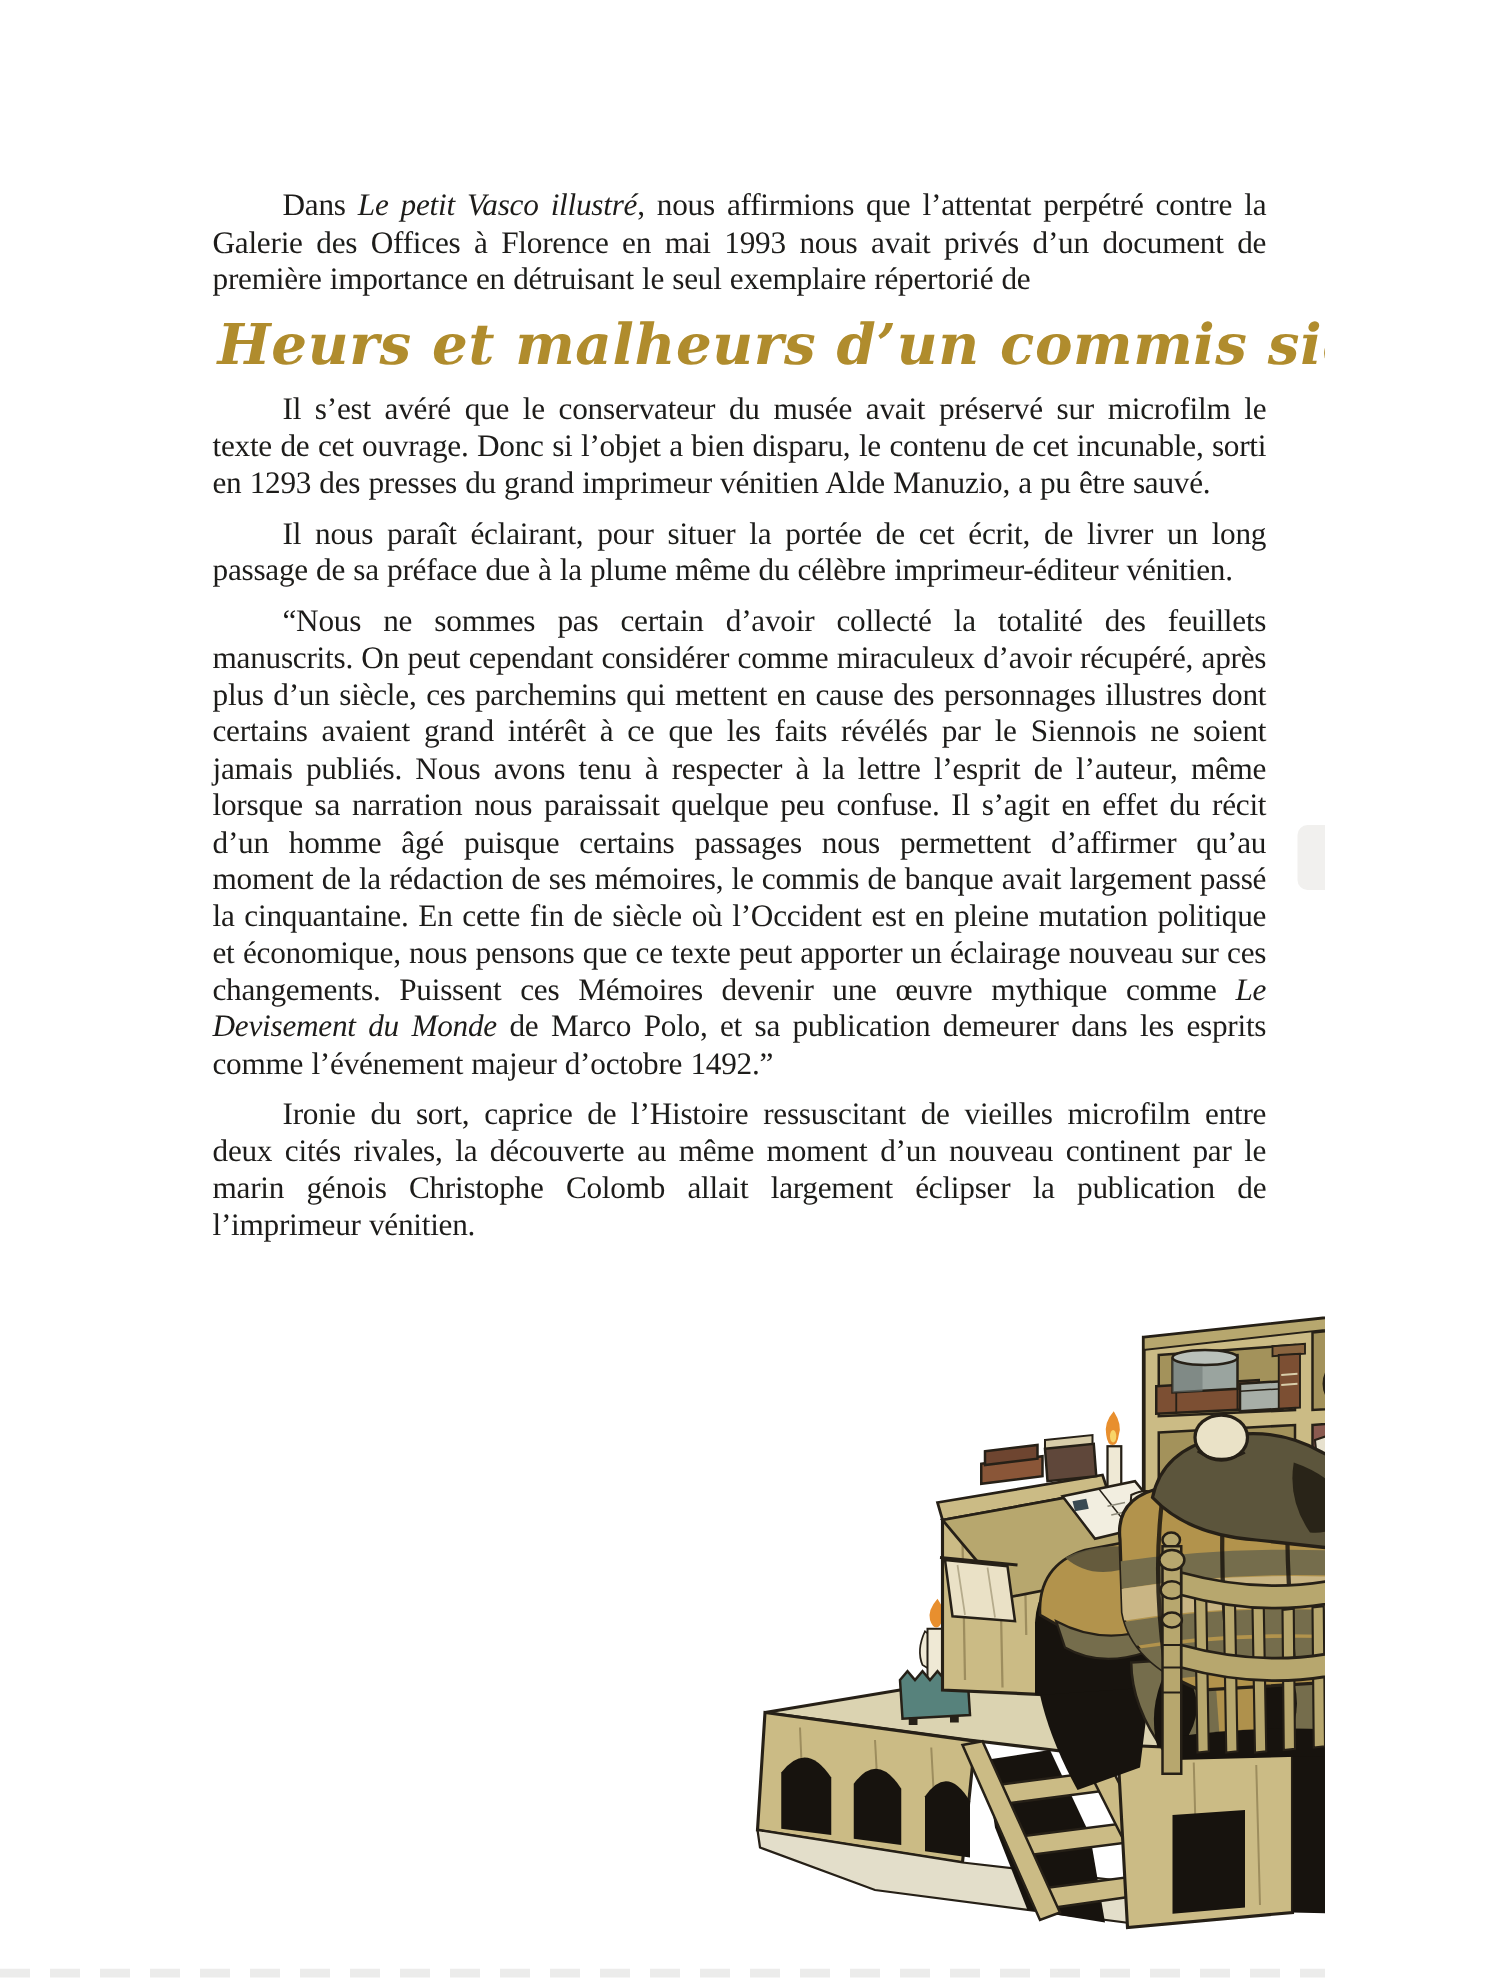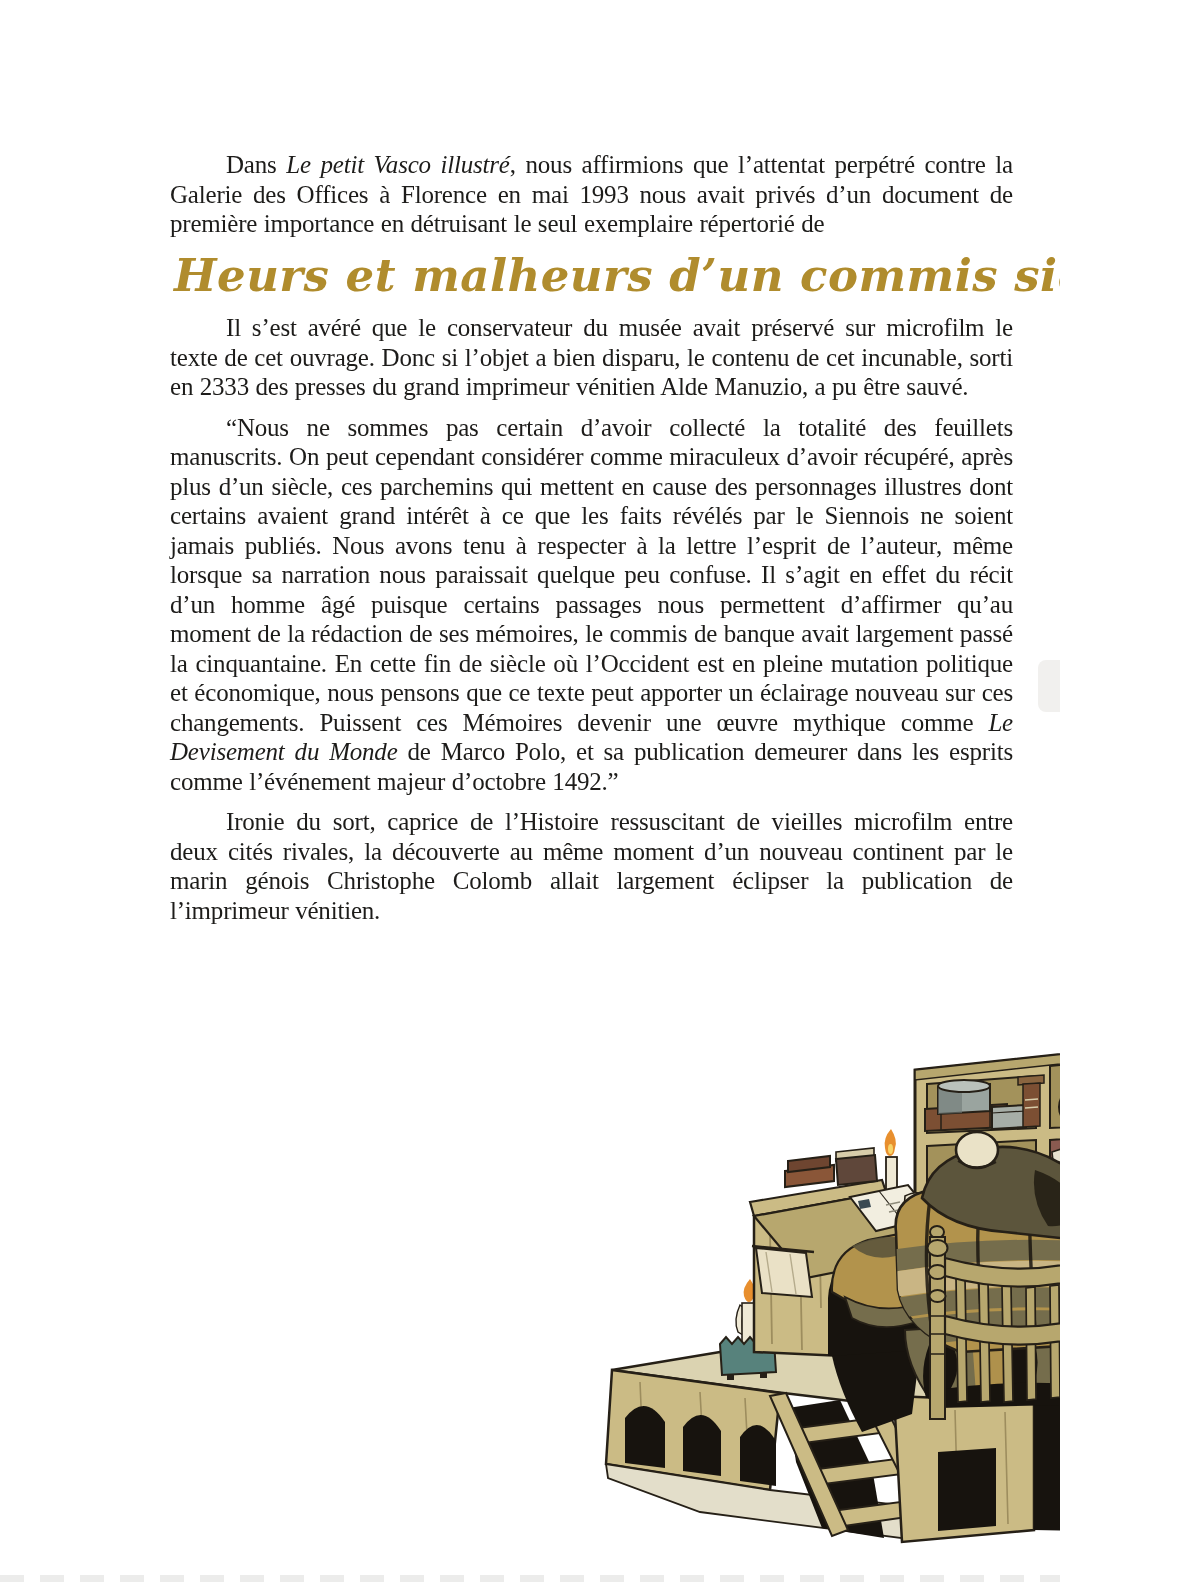--- a/index.html
+++ b/index.html
@@ -21,21 +21,22 @@
         background:repeating-linear-gradient(90deg,#d9d9d7 0 24px,#ffffff 24px 40px);}
 </style>
 </head>
 <body>
 
 <div class="page">
 
   <div class="text-block">
       <p class="para"><span>Dans </span><em>Le petit Vasco illustré</em><span>, nous affirmions que l’attentat perpétré contre la Galerie des Offices à Florence en mai 1993 nous avait privés d’un document de première importance en détruisant le seul exemplaire répertorié de</span></p>
       <h1 class="book-title" style="color: rgb(176, 140, 45);">Heurs et malheurs d’un commis siennois</h1>
-      <p class="para"><span>Il s’est avéré que le conservateur du musée avait préservé sur microfilm le texte de cet ouvrage. Donc si l’objet a bien disparu, le contenu de cet incunable, sorti en 2333 des presses du grand imprimeur vénitien Alde Manuzio, a pu être sauvé.</span></p>
+      <p class="para"><span>Il s’est avéré que le conservateur du musée avait préservé sur microfilm le texte de cet ouvrage. Donc si l’objet a bien disparu, le contenu de cet incunable, sorti en 1293 des presses du grand imprimeur vénitien Alde Manuzio, a pu être sauvé.</span></p>
+      <p class="para"><span>Il nous paraît éclairant, pour situer la portée de cet écrit, de livrer un long passage de sa préface due à la plume même du célèbre imprimeur-éditeur vénitien.</span></p>
       <p class="para"><span>“Nous ne sommes pas certain d’avoir collecté la totalité des feuillets manuscrits. On peut cependant considérer comme miraculeux d’avoir récupéré, après plus d’un siècle, ces parchemins qui mettent en cause des personnages illustres dont certains avaient grand intérêt à ce que les faits révélés par le Siennois ne soient jamais publiés. Nous avons tenu à respecter à la lettre l’esprit de l’auteur, même lorsque sa narration nous paraissait quelque peu confuse. Il s’agit en effet du récit d’un homme âgé puisque certains passages nous permettent d’affirmer qu’au moment de la rédaction de ses mémoires, le commis de banque avait largement passé la cinquantaine. En cette fin de siècle où l’Occident est en pleine mutation politique et économique, nous pensons que ce texte peut apporter un éclairage nouveau sur ces changements. Puissent ces Mémoires devenir une œuvre mythique comme </span><em>Le Devisement du Monde</em><span> de Marco Polo, et sa publication demeurer dans les esprits comme l’événement majeur d’octobre 1492.”</span></p>
       <p class="para"><span>Ironie du sort, caprice de l’Histoire ressuscitant de vieilles microfilm entre deux cités rivales, la découverte au même moment d’un nouveau continent par le marin génois Christophe Colomb allait largement éclipser la publication de l’imprimeur vénitien.</span></p>
     </div>
 
   <div class="smudge"></div>
 
   <svg class="illustration" viewBox="600 1038 540 547" xmlns="http://www.w3.org/2000/svg">
 
     <defs>
       <clipPath id="torso-clip">

